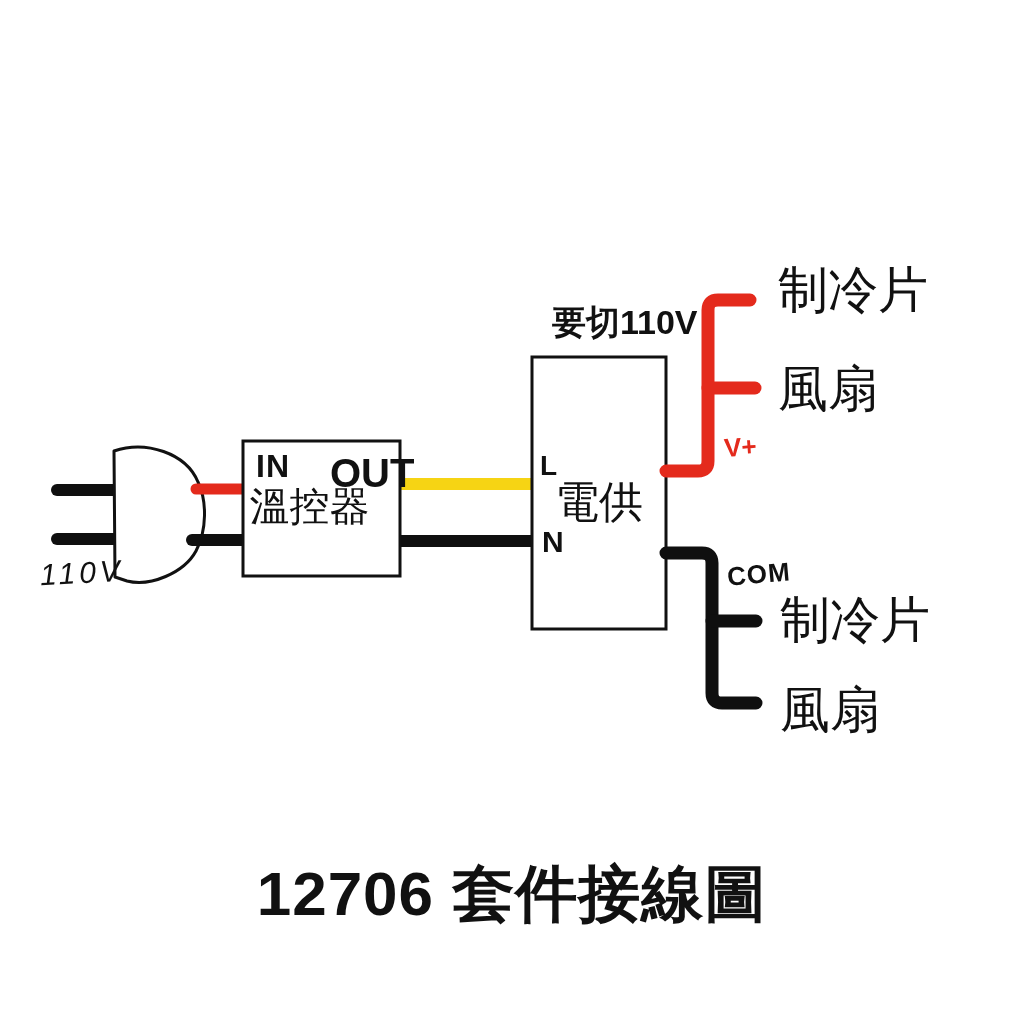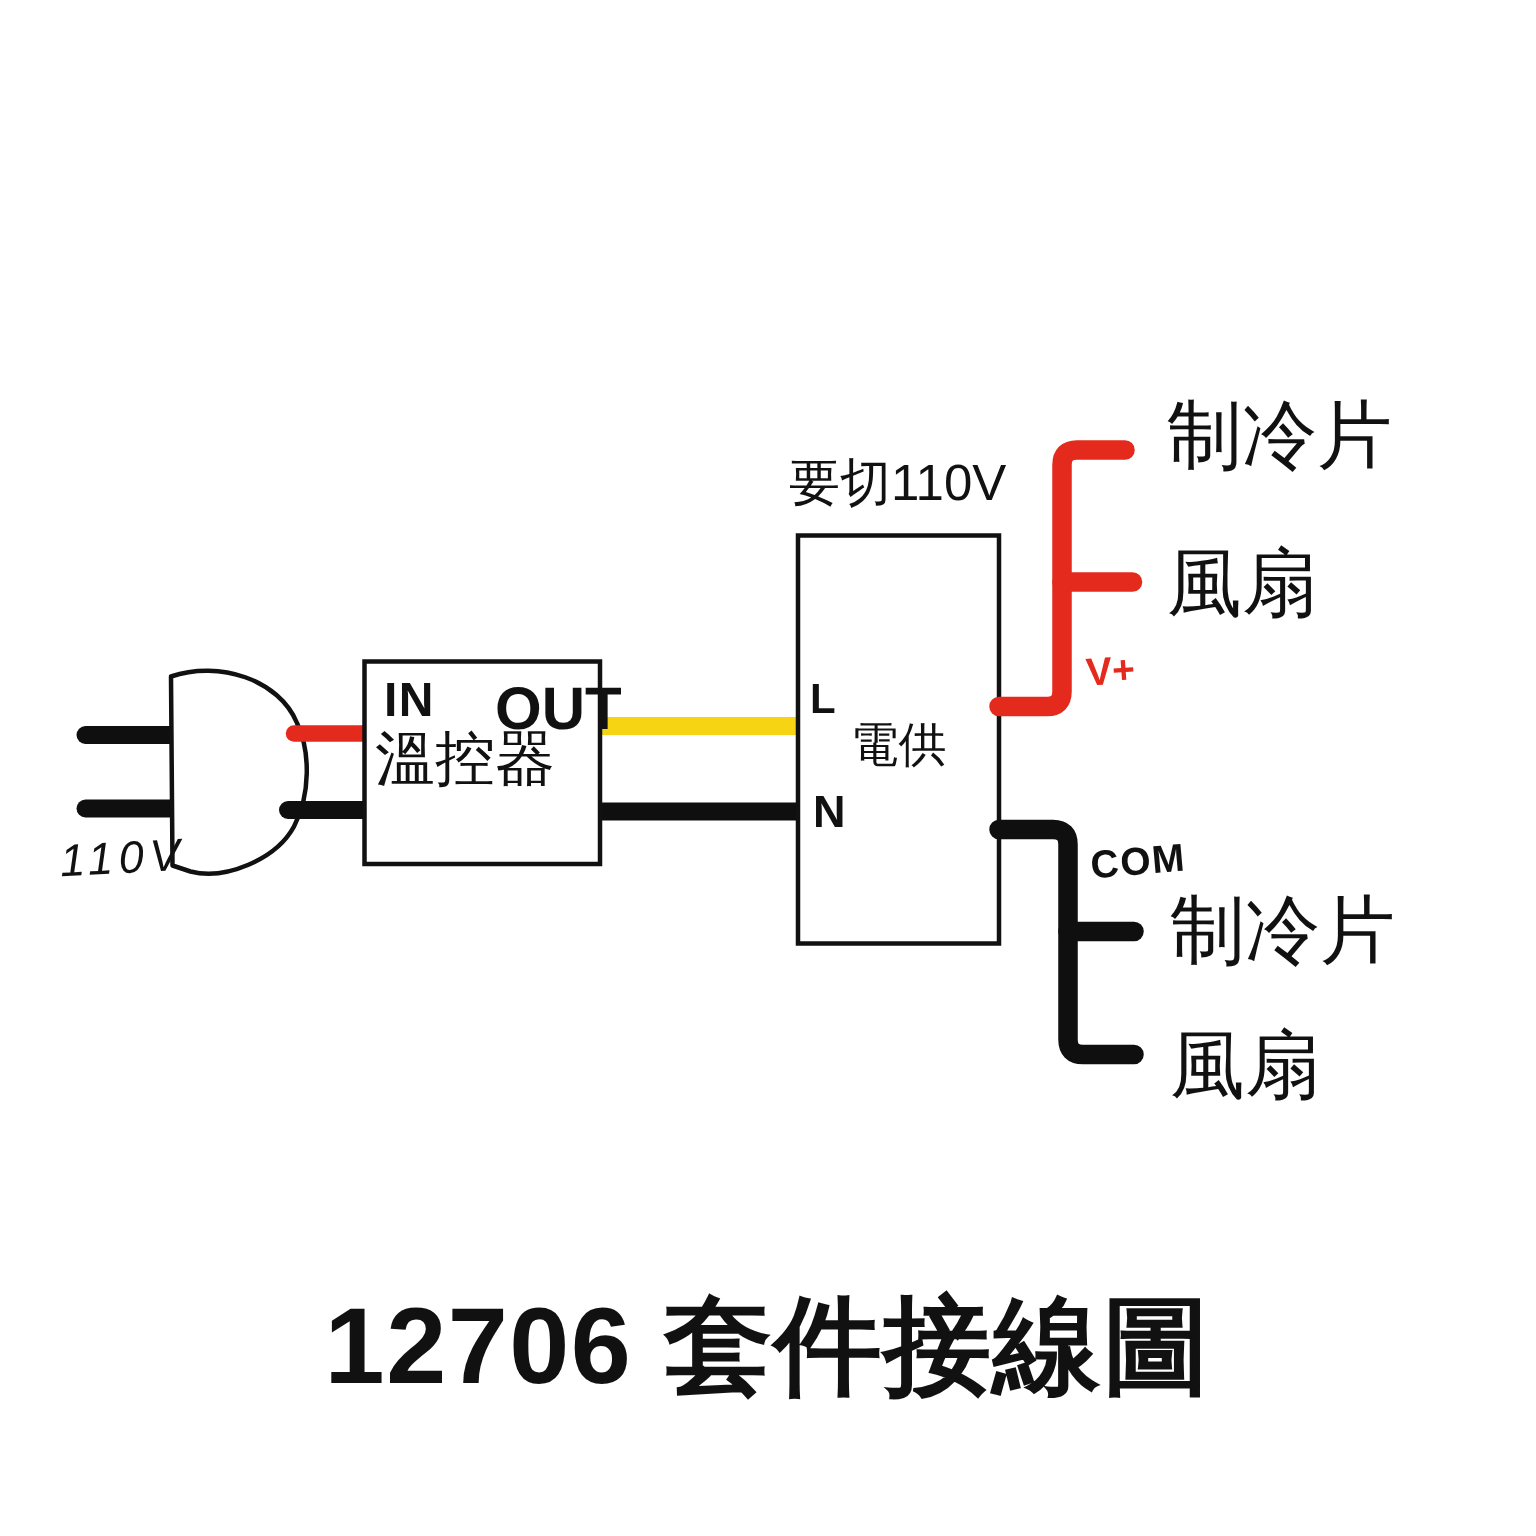--- a/index.html
+++ b/index.html
@@ -14,32 +14,32 @@
   .wire{fill:none;stroke-linecap:round;stroke-linejoin:round}
   .w-black{stroke:var(--wire_black,#0f0f0f)}
   .w-red{stroke:var(--wire_red,#e42a1c)}
   .w-yellow{stroke:var(--wire_yellow,#f7d414)}
   .lbl{position:absolute;line-height:1;white-space:nowrap}
   .hand{font-weight:800}
   .cjk{font-weight:400}
   .l-110v{left:40px;top:558px;font-size:30px;font-style:italic;letter-spacing:4px;transform:rotate(-3deg);font-weight:500}
   .l-in{left:256px;top:450px;font-size:32px;letter-spacing:1px}
   .l-out{left:330px;top:453px;font-size:40px}
-  .l-thermo{left:250px;top:486px;width:157px;font-size:40px}
-  .l-note{left:526px;top:305px;font-size:34px;font-weight:400}
+  .l-thermo{left:231px;top:486px;width:157px;text-align:center;font-size:40px}
+  .l-note{left:552px;top:305px;font-size:34px;font-weight:700}
   .l-live{left:540px;top:452px;font-size:28px}
-  .l-psu{left:532px;top:480px;width:134px;text-align:center;font-size:32px}
+  .l-psu{left:532px;top:480px;width:134px;text-align:center;font-size:44px}
   .l-neutral{left:542px;top:527px;font-size:30px}
   .l-vplus{left:724px;top:434px;font-size:26px;color:var(--wire_red,#e42a1c);transform:rotate(-4deg)}
   .l-com{left:727px;top:561px;font-size:26px;letter-spacing:1px;transform:rotate(-5deg)}
   .l-pos-0{left:778px;top:265px;font-size:50px}
   .l-pos-1{left:778px;top:364px;font-size:50px}
   .l-neg-0{left:780px;top:595px;font-size:50px}
   .l-neg-1{left:780px;top:685px;font-size:50px}
-  .l-title{left:0;top:861px;width:1024px;text-align:center;font-size:72px;line-height:1.05;font-weight:700;letter-spacing:1px}
+  .l-title{left:0;top:861px;width:1024px;text-align:center;font-size:62px;line-height:1.05;font-weight:700;letter-spacing:1px}
 </style>
 </head>
 <body>
 
 <div class="canvas">
 
   <svg class="diagram-svg" viewBox="0 0 1024 1024">
 
     <line x1="57" y1="490" x2="117" y2="490" class="wire w-black" stroke-width="12"></line>
     <line x1="57" y1="539" x2="119" y2="539" class="wire w-black" stroke-width="12"></line>

